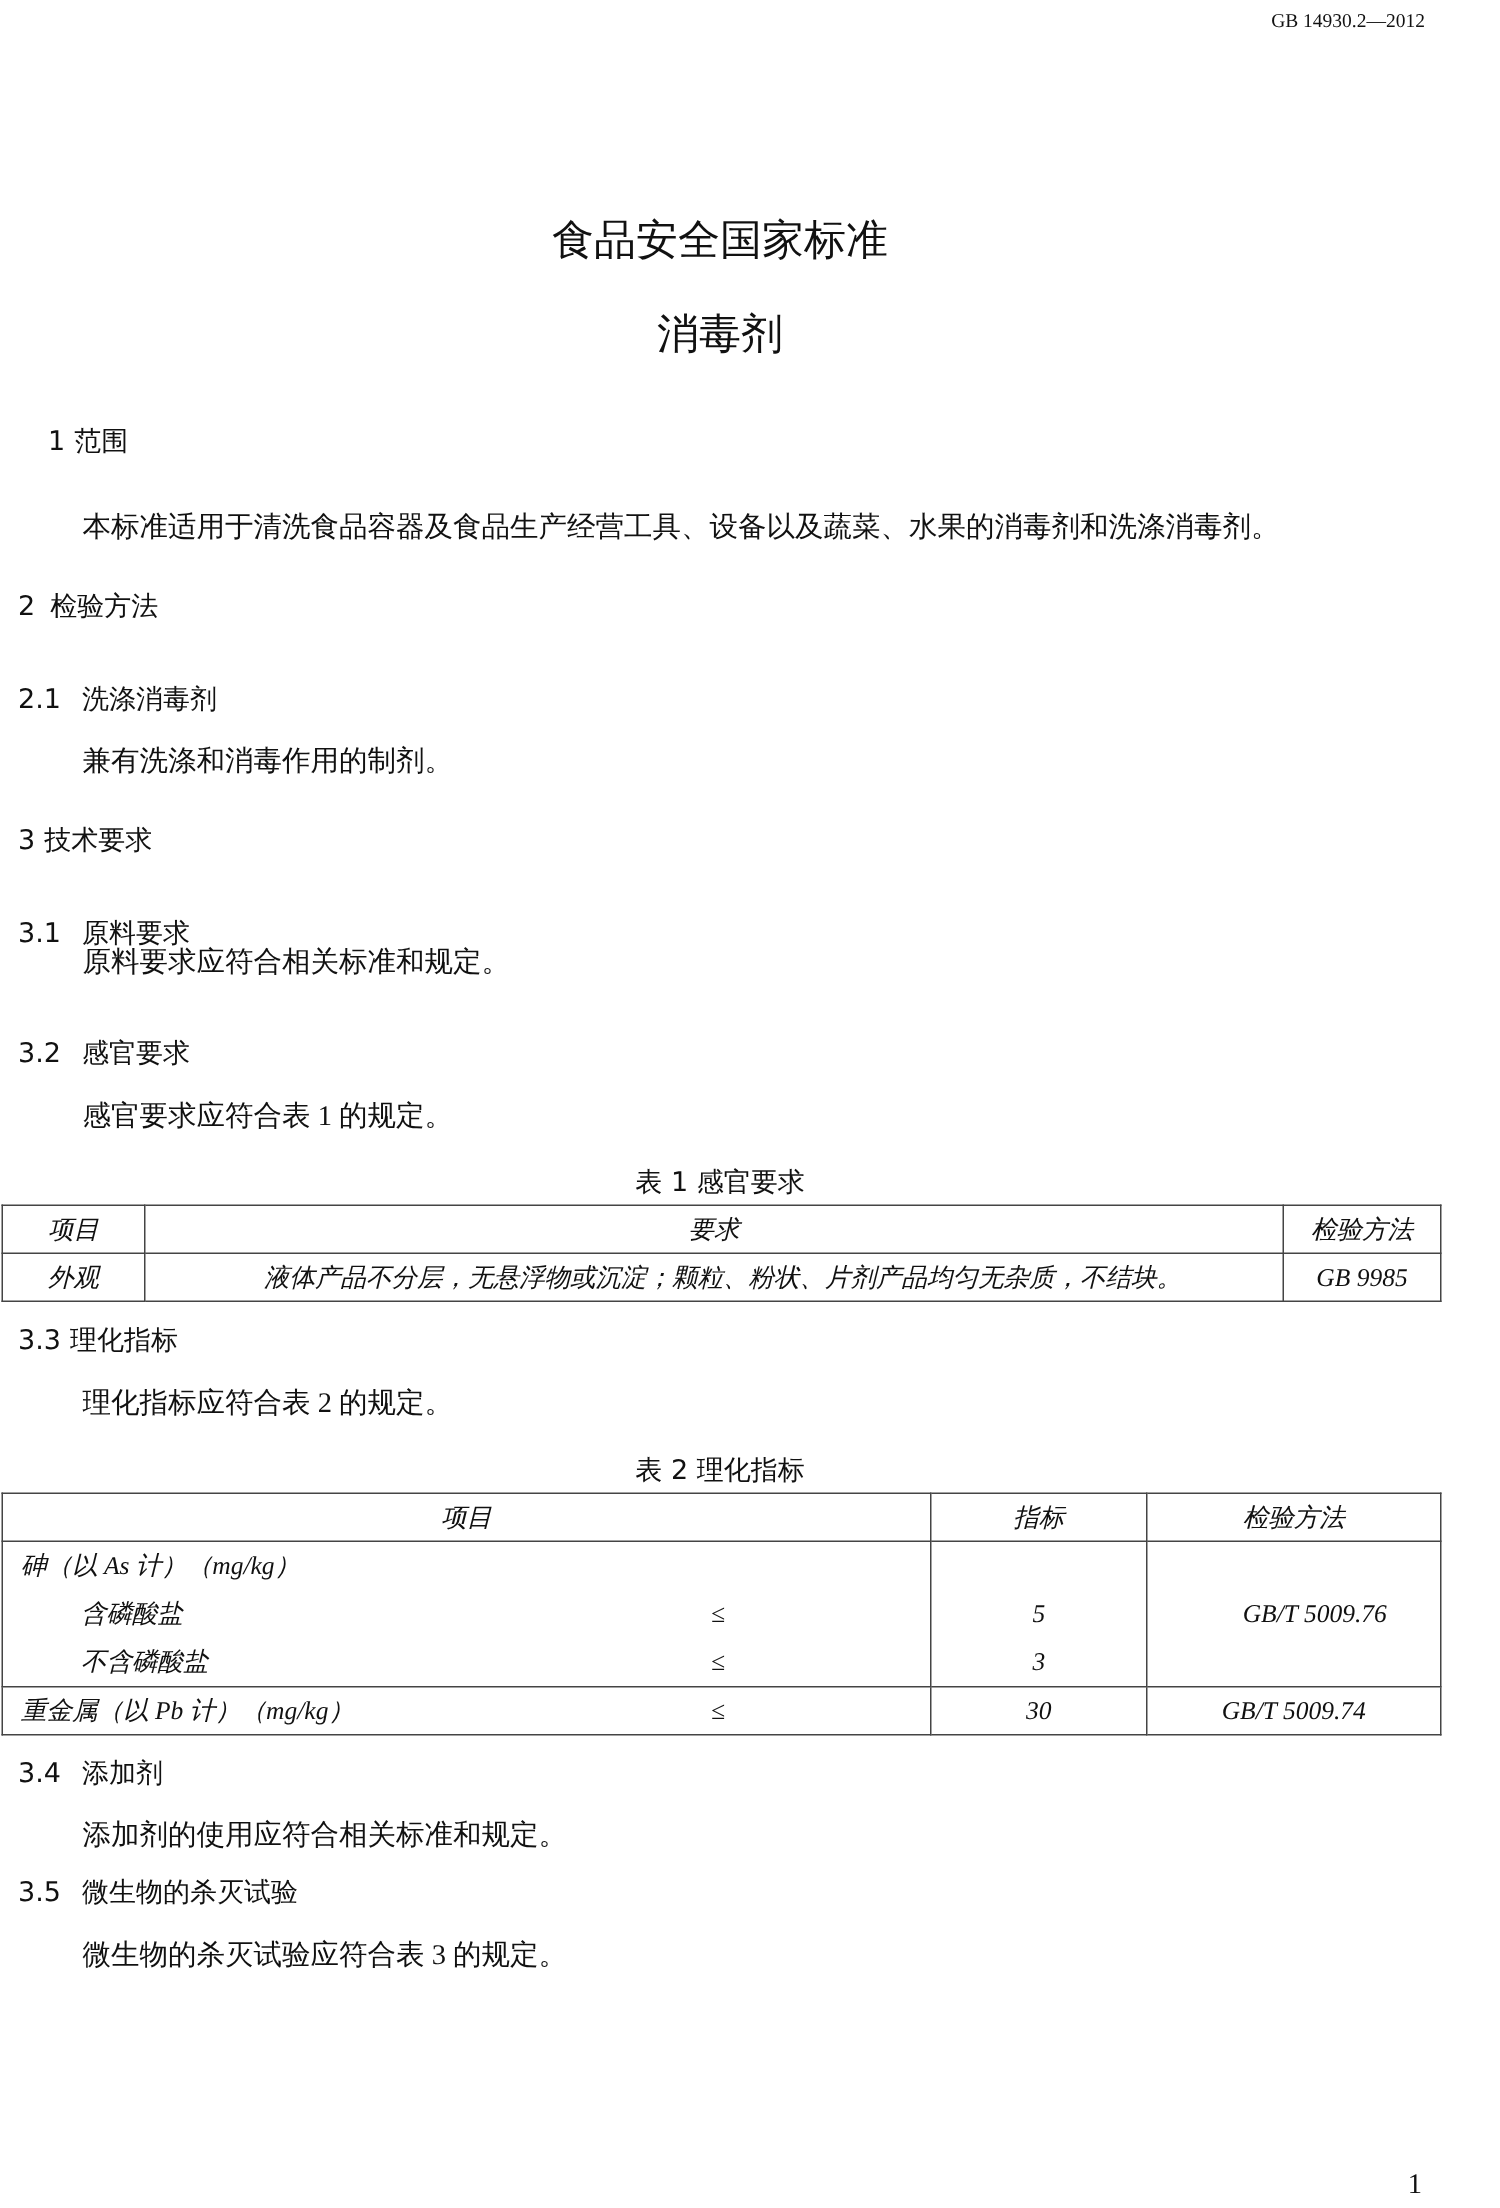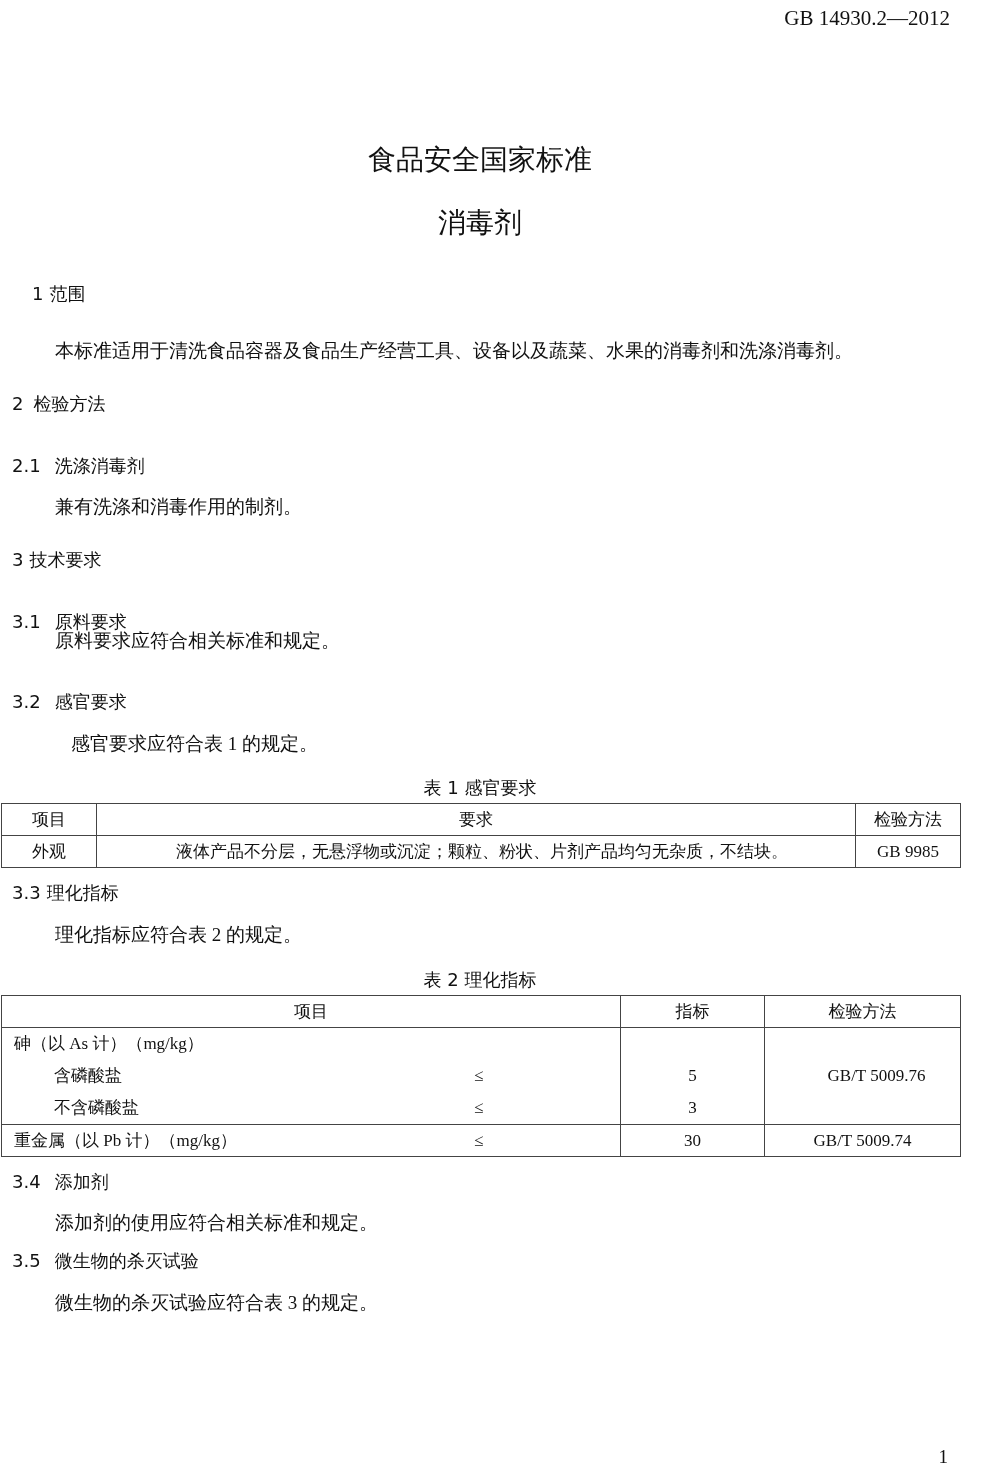--- a/index.html
+++ b/index.html
@@ -1,27 +1,27 @@
 <!DOCTYPE html>
 <html><head>
 <meta charset="utf-8">
 <style>
   html, body { margin: 0; padding: 0; background: #ffffff; }
   body { width: 1000px; height: 1472px; position: relative; overflow: hidden; color: #111; }
   .serif { font-family: "Liberation Serif", "DejaVu Serif", serif; }
   .sans { font-family: "DejaVu Sans", "Liberation Sans", sans-serif; }
   .abs { position: absolute; white-space: nowrap; }
-  .std-code { top: 6px; right: 50px; font-size: 21px; }
+  .std-code { top: 6px; right: 50px; font-size: 13px; }
   .title { left: 0; width: 960px; text-align: center; font-size: 28px; }
   .h { left: 12px; font-size: 18px; }
   .h .num { display: inline-block; margin-right: 6px; }
   .p { left: 55px; font-size: 19px; }
   .caption { left: 0; width: 960px; text-align: center; font-size: 18px; }
   table { position: absolute; border-collapse: collapse; font-family: "Liberation Serif", "DejaVu Serif", serif; font-size: 17px; }
-  td, th { border: 1.5px solid #444; font-weight: normal; padding: 0; height: 31px; text-align: center; vertical-align: middle; }
+  td, th { border: 1.5px solid #444; font-weight: normal; padding: 0; height: 31px; text-align: center; vertical-align: middle; font-style: italic; }
   .t1 { left: 1px; top: 803px; width: 960px; }
   .t2 { left: 1px; top: 995px; width: 960px; }
   .t2 td.item { text-align: left; position: relative; }
   .t2 .subrow { height: 32px; line-height: 32px; position: relative; }
   .t2 .indent { padding-left: 52px; }
   .t2 .le { position: absolute; left: 472px; top: 0; }
   .t2 .pad { padding-left: 12px; }
   .page-num { right: 52px; top: 1446px; font-size: 19px; }
 </style>
 </head>
@@ -51,21 +51,21 @@
 </div>
 
 <div class="abs sans h" style="top:610px;">
   <span class="num" style="margin-right:14px;">3.1</span><span>原料要求</span>
 </div>
 <div class="abs serif p" style="top:628px;">原料要求应符合相关标准和规定。</div>
 
 <div class="abs sans h" style="top:690px;">
   <span class="num" style="margin-right:14px;">3.2</span><span>感官要求</span>
 </div>
-<div class="abs serif p" style="top:731px;margin-left:16px;">感官要求应符合表 1 的规定。</div>
+<div class="abs serif p" style="top:731px;">感官要求应符合表 1 的规定。</div>
 
 <div class="abs sans caption" style="top:776px;">表 1  感官要求</div>
 <table class="t1">
   <tbody>
       <tr>
     <th style="width:94px;">项目</th>
     <th style="width:758px;">要求</th>
     <th style="width:104px;">检验方法</th>
   </tr>
   <tr>

